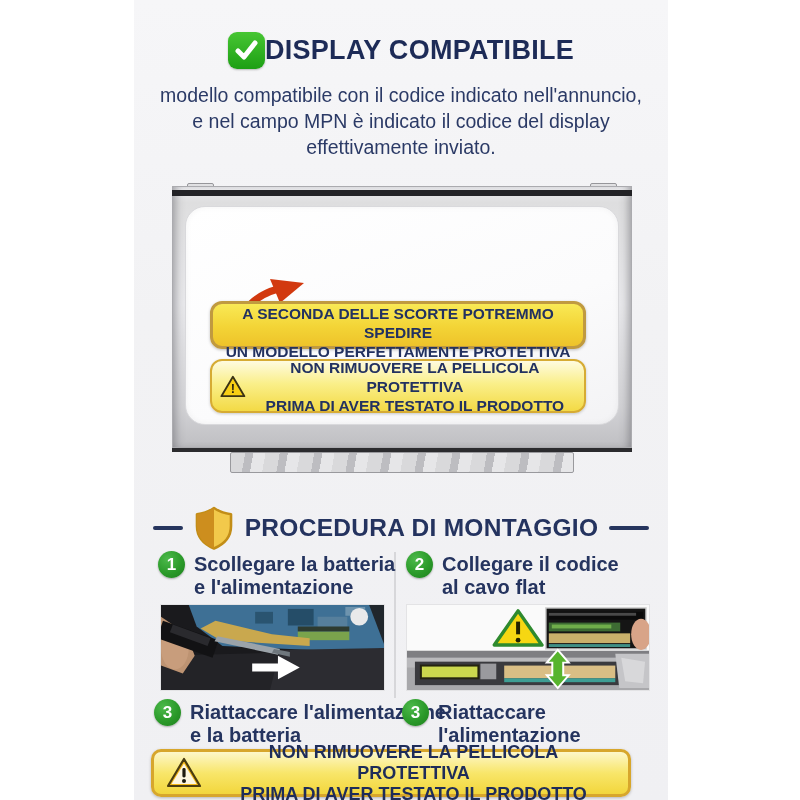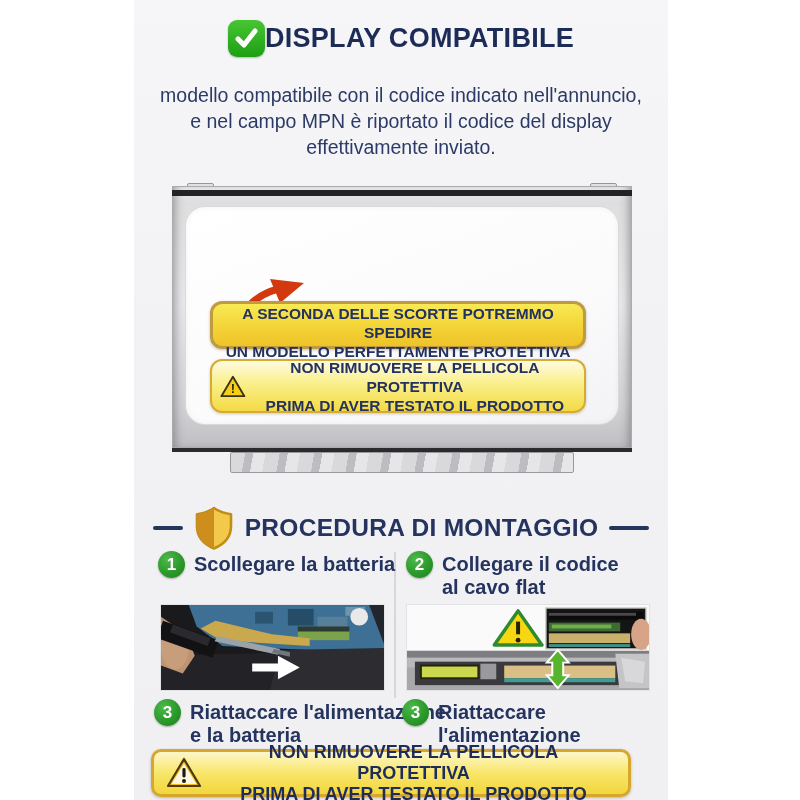--- a/index.html
+++ b/index.html
@@ -3,21 +3,21 @@
 <meta charset="utf-8">
 <style>
   * { margin:0; padding:0; box-sizing:border-box; }
   html,body { background:#ffffff; }
   body { font-family:"Liberation Sans", sans-serif; }
   #canvas { position:relative; width:800px; height:800px; background:#ffffff; overflow:hidden; margin:0 auto; }
   #column { position:absolute; left:134px; top:0; width:534px; height:800px;
             background:linear-gradient(180deg,#f6f6f8 0%, #f2f2f4 40%, #f0f0f3 100%); }
 
   
-  .header-row { position:absolute; top:20px; left:0; width:100%; display:flex; align-items:center; justify-content:center; }
+  .header-row { position:absolute; top:32px; left:0; width:100%; display:flex; align-items:center; justify-content:center; }
   .check-badge { width:37px; height:37px; border-radius:9px;
                  background:linear-gradient(180deg,#47c633 0%, #1d9f14 100%);
                  display:flex; align-items:center; justify-content:center;
                  box-shadow:0 1px 2px rgba(0,0,0,.25); }
   .page-title { font-size:27px; font-weight:700; color:#1d2b57; letter-spacing:.3px; }
 
   
   .intro { position:absolute; top:82px; left:0; width:100%; text-align:center;
            font-size:19.5px; line-height:26px; color:#2b3a66; }
 
@@ -95,21 +95,21 @@
       <span class="check-badge">
         <svg width="26" height="26" viewBox="0 0 26 26">
           <path d="M5 13 L11 19 L22 5" fill="none" stroke="#ffffff" stroke-width="5" stroke-linecap="round" stroke-linejoin="round"></path>
         </svg>
       </span>
       <span class="page-title">DISPLAY COMPATIBILE</span>
     </div>
 
     <div class="intro">
       <div>modello compatibile con il codice indicato nell'annuncio,</div>
-      <div>e nel campo MPN è riportato il codice del display</div>
+      <div>e nel campo MPN è indicato il codice del display</div>
       <div>effettivamente inviato.</div>
     </div>
 
     <div class="lcd">
       <div class="bracket left">
           <i></i>
           <i></i>
         </div>
       <div class="bracket right">
           <i></i>
@@ -152,20 +152,21 @@
       <span class="proc-title">PROCEDURA DI MONTAGGIO</span>
       <span class="rule r"></span>
     </div>
 
     <div class="col-divider"></div>
 
     <div id="step1" class="step">
       <span class="step-num">1</span>
       <span class="step-txt">
         <div>Scollegare la batteria</div>
+        <div>e l'alimentazione</div>
       </span>
     </div>
 
     <div id="step2" class="step">
       <span class="step-num">2</span>
       <span class="step-txt">
         <div>Collegare il codice</div>
         <div>al cavo flat</div>
       </span>
     </div>

